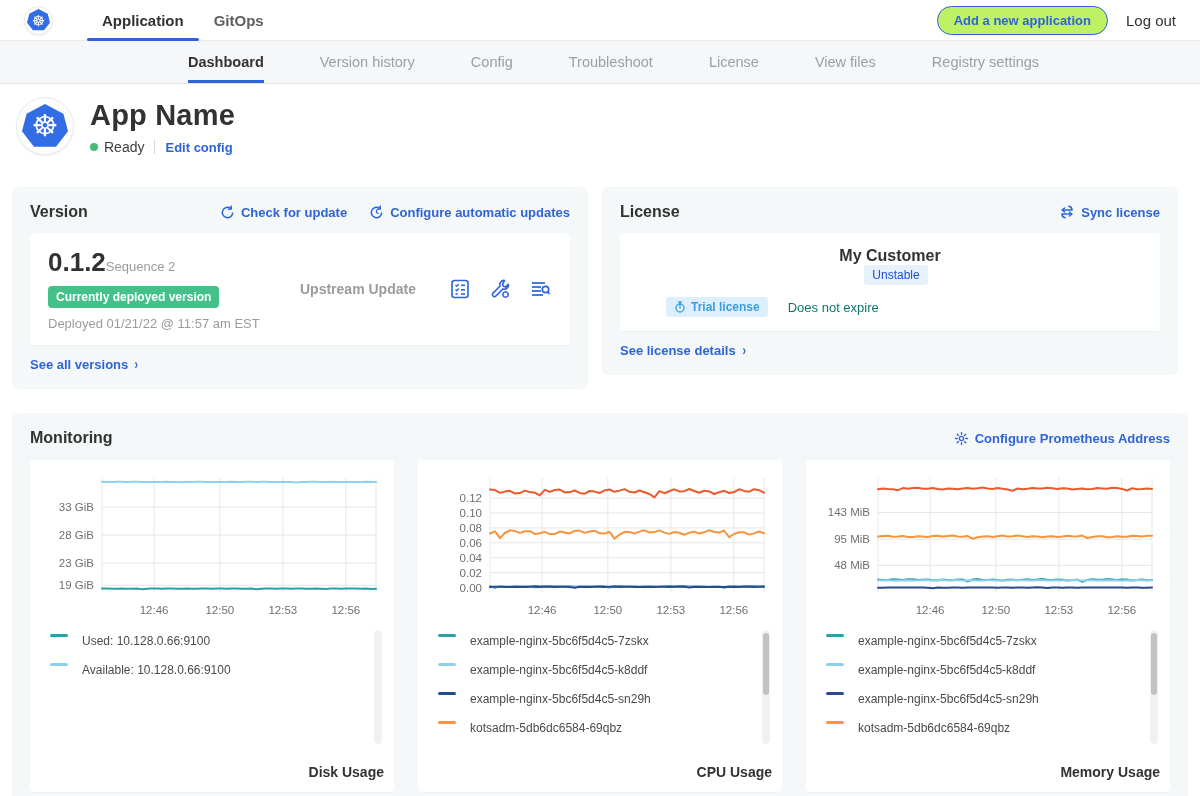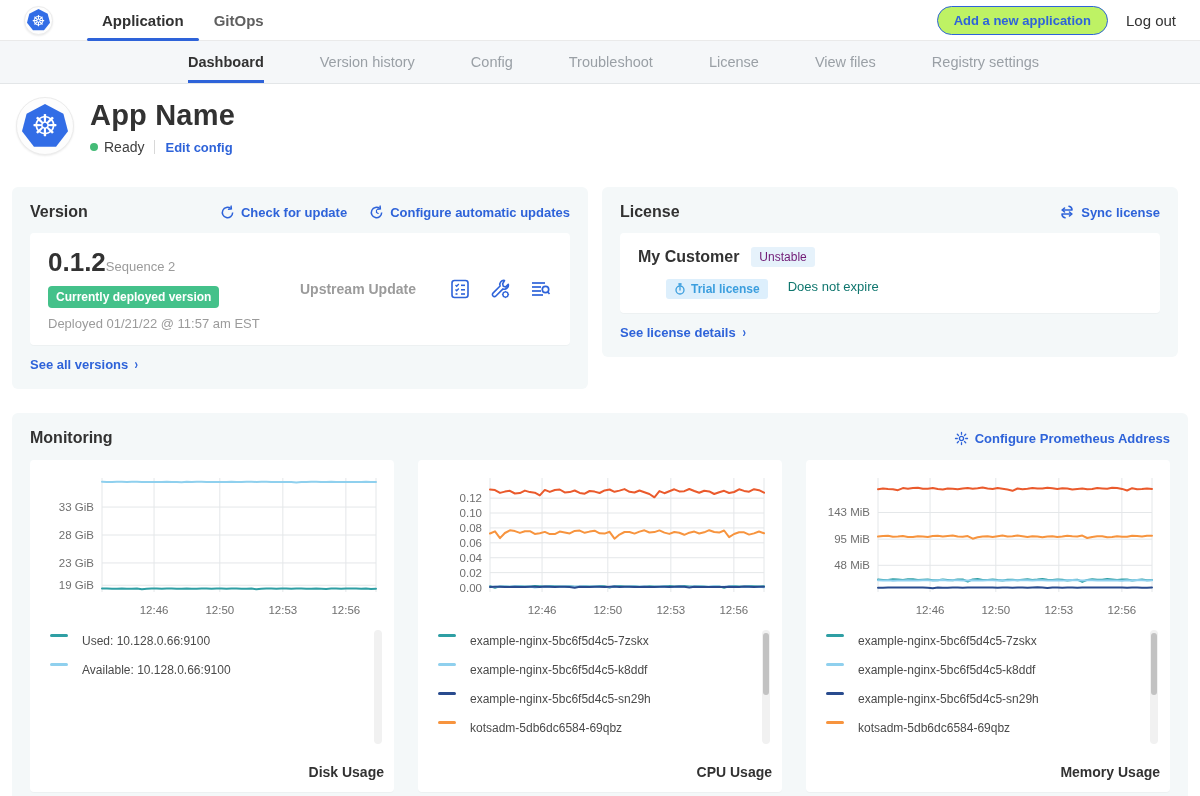--- a/index.html
+++ b/index.html
@@ -69,25 +69,25 @@
   .ver-num { font-size:26px; font-weight:800; }
   .ver-seq { font-size:13px; color:#9b9b9b; }
   .badge-green { display:inline-block; background:#44c18a; color:#fff; font-size:12px;
     font-weight:700; border-radius:4px; padding:4px 8px; margin-top:8px; }
   .deployed { font-size:13px; color:#9b9b9b; margin-top:8px; }
   .ver-mid { font-size:14px; color:#9b9b9b; font-weight:700; flex:1; }
   .ver-icons { display:flex; gap:16px; align-items:center; }
   .icon-btn { width:24px; height:24px; cursor:pointer; display:flex; }
   .see-link { margin-top:12px; display:inline-flex; }
 
-  .lic-row1 { display:flex; align-items:center; }
+  .lic-row1 { display:flex; align-items:center;flex-direction:column; }
   .lic-name { font-size:16px; font-weight:800; }
-  .badge-channel { margin-left:12px; background:#e6f2fb; color:#701a75; font-size:12px;
+  .badge-channel { margin-left:12px; background:#e6f2fb; color:#1d4ed8; font-size:12px;
     border-radius:3px; padding:3px 8px; }
-  .lic-row2 { display:flex; margin-top:12px;padding-left:28px; }
+  .lic-row2 { display:flex; align-items:center; margin-top:12px;padding-left:28px; }
   .badge-trial { background:#ddeffc; color:#3b9ede; font-size:12px; font-weight:700;
     border-radius:3px; padding:3px 8px; display:inline-flex; align-items:center; gap:5px; }
   .expires { font-size:13px; color:#0f766e; margin-left:20px; }
 
   
   .monitoring { margin:24px 12px 0 12px; background:#f4f8f9; border-radius:6px; padding:16px 18px 18px 18px; }
   .charts-row { display:flex; gap:24px; margin-top:13px; }
   .chart-card { background:#fff; border-radius:4px; width:364px; padding:10px 10px 12px 10px;
     box-shadow:0 1px 1px rgba(0,0,0,.03); }
   .chart-svg { display:block; width:344px; height:158px; }

